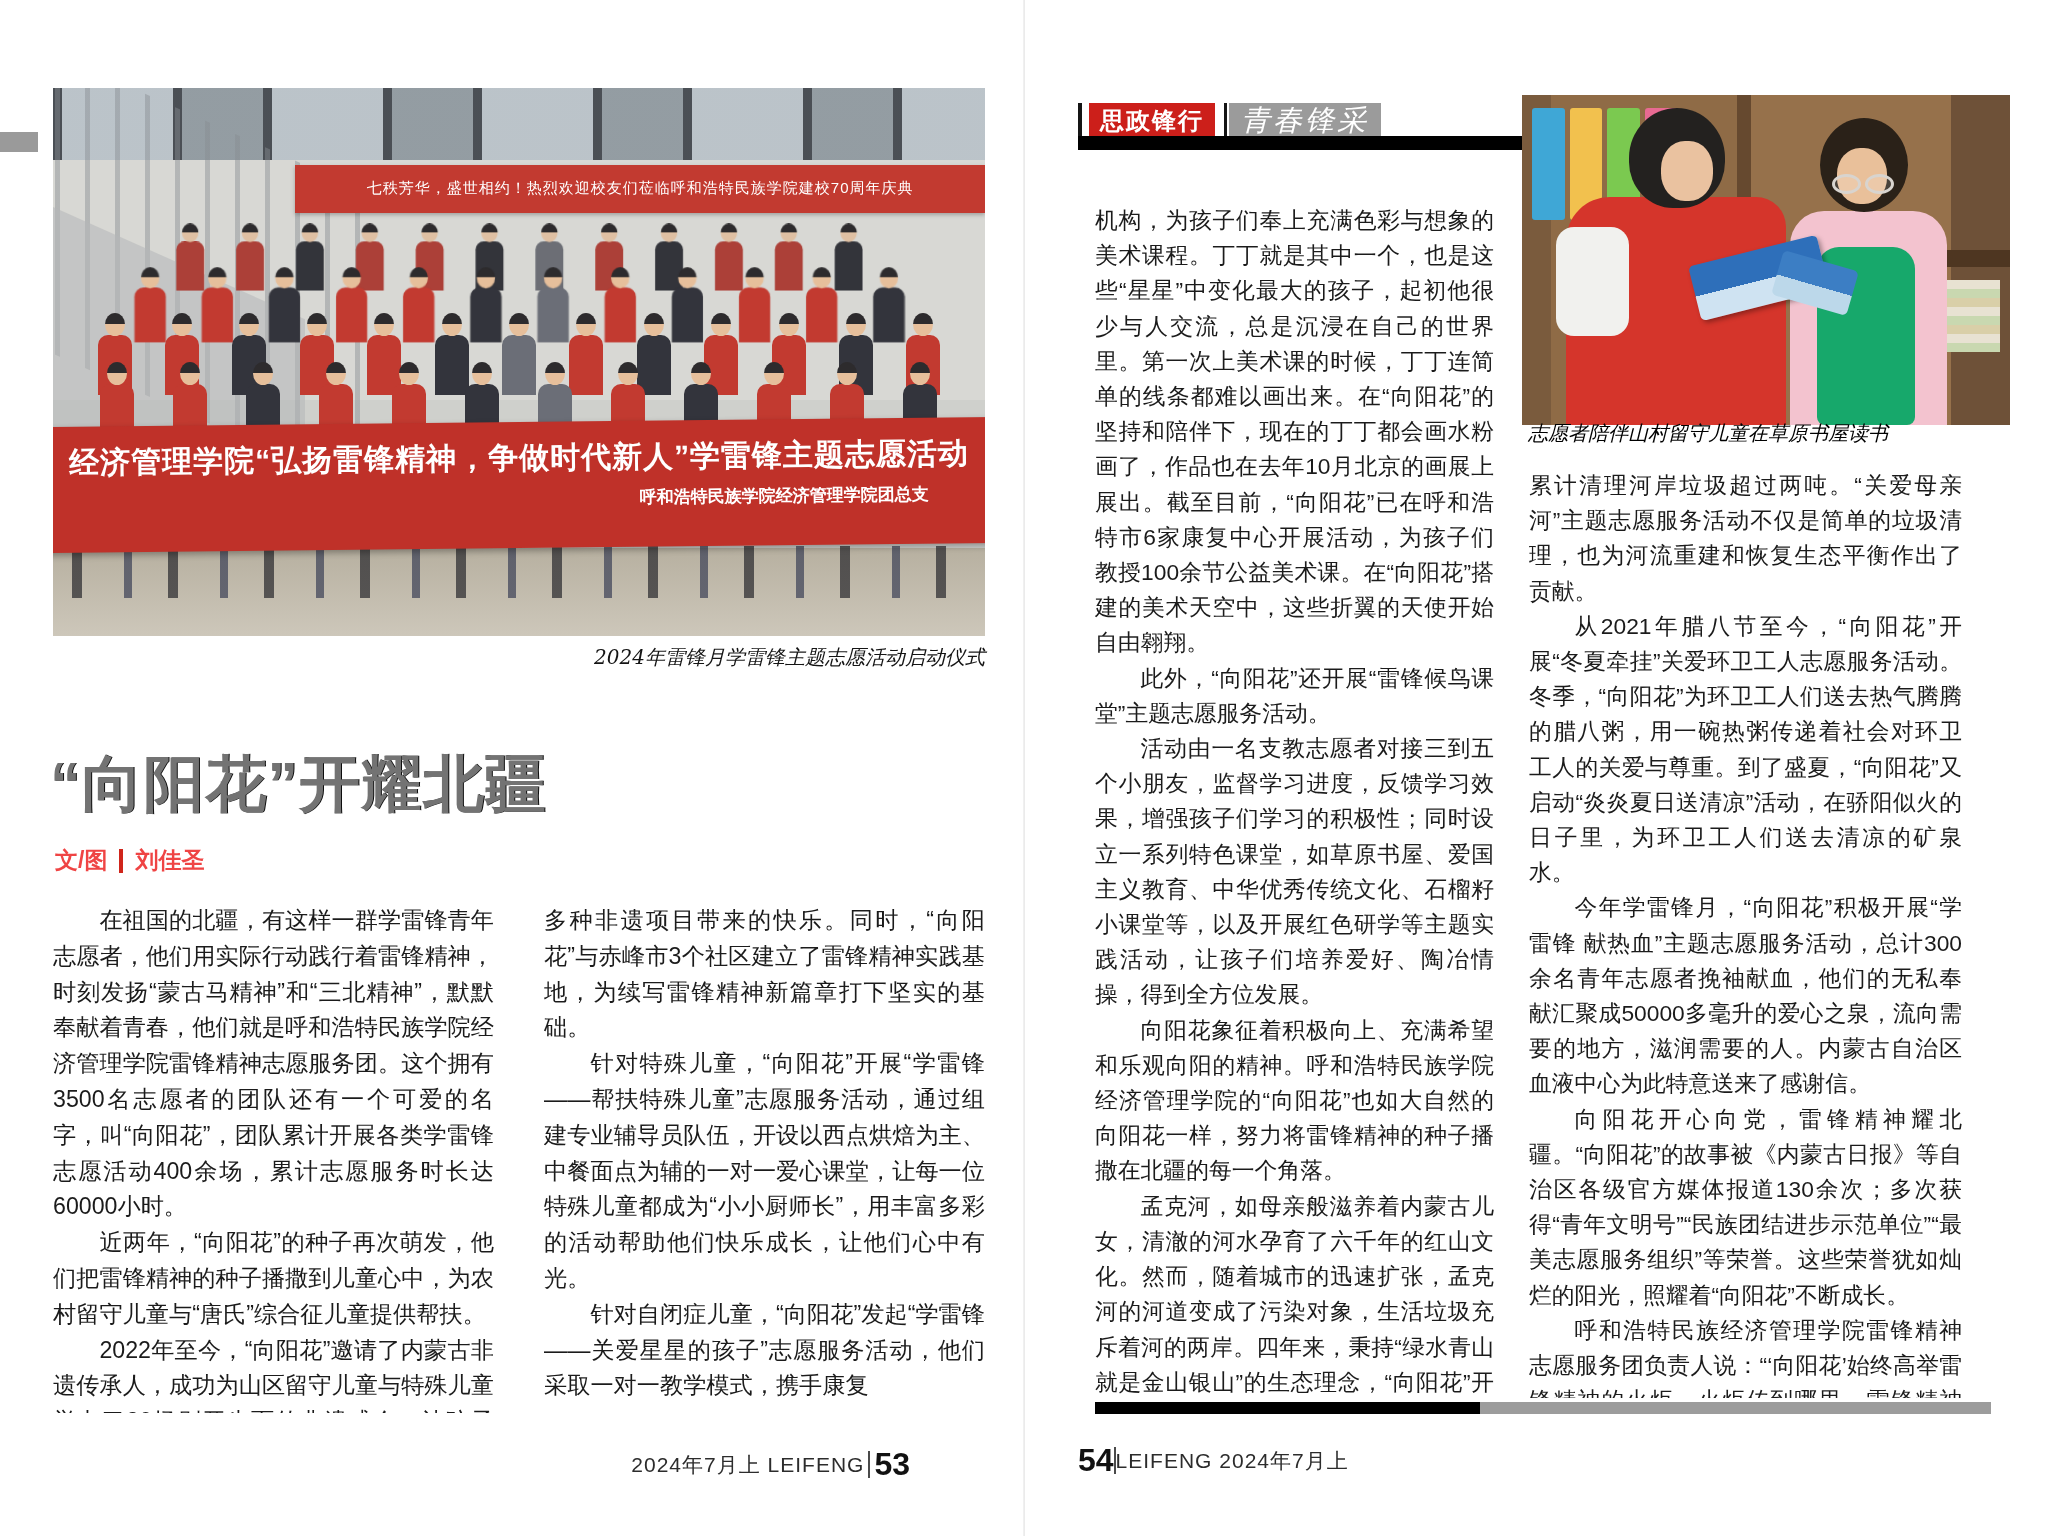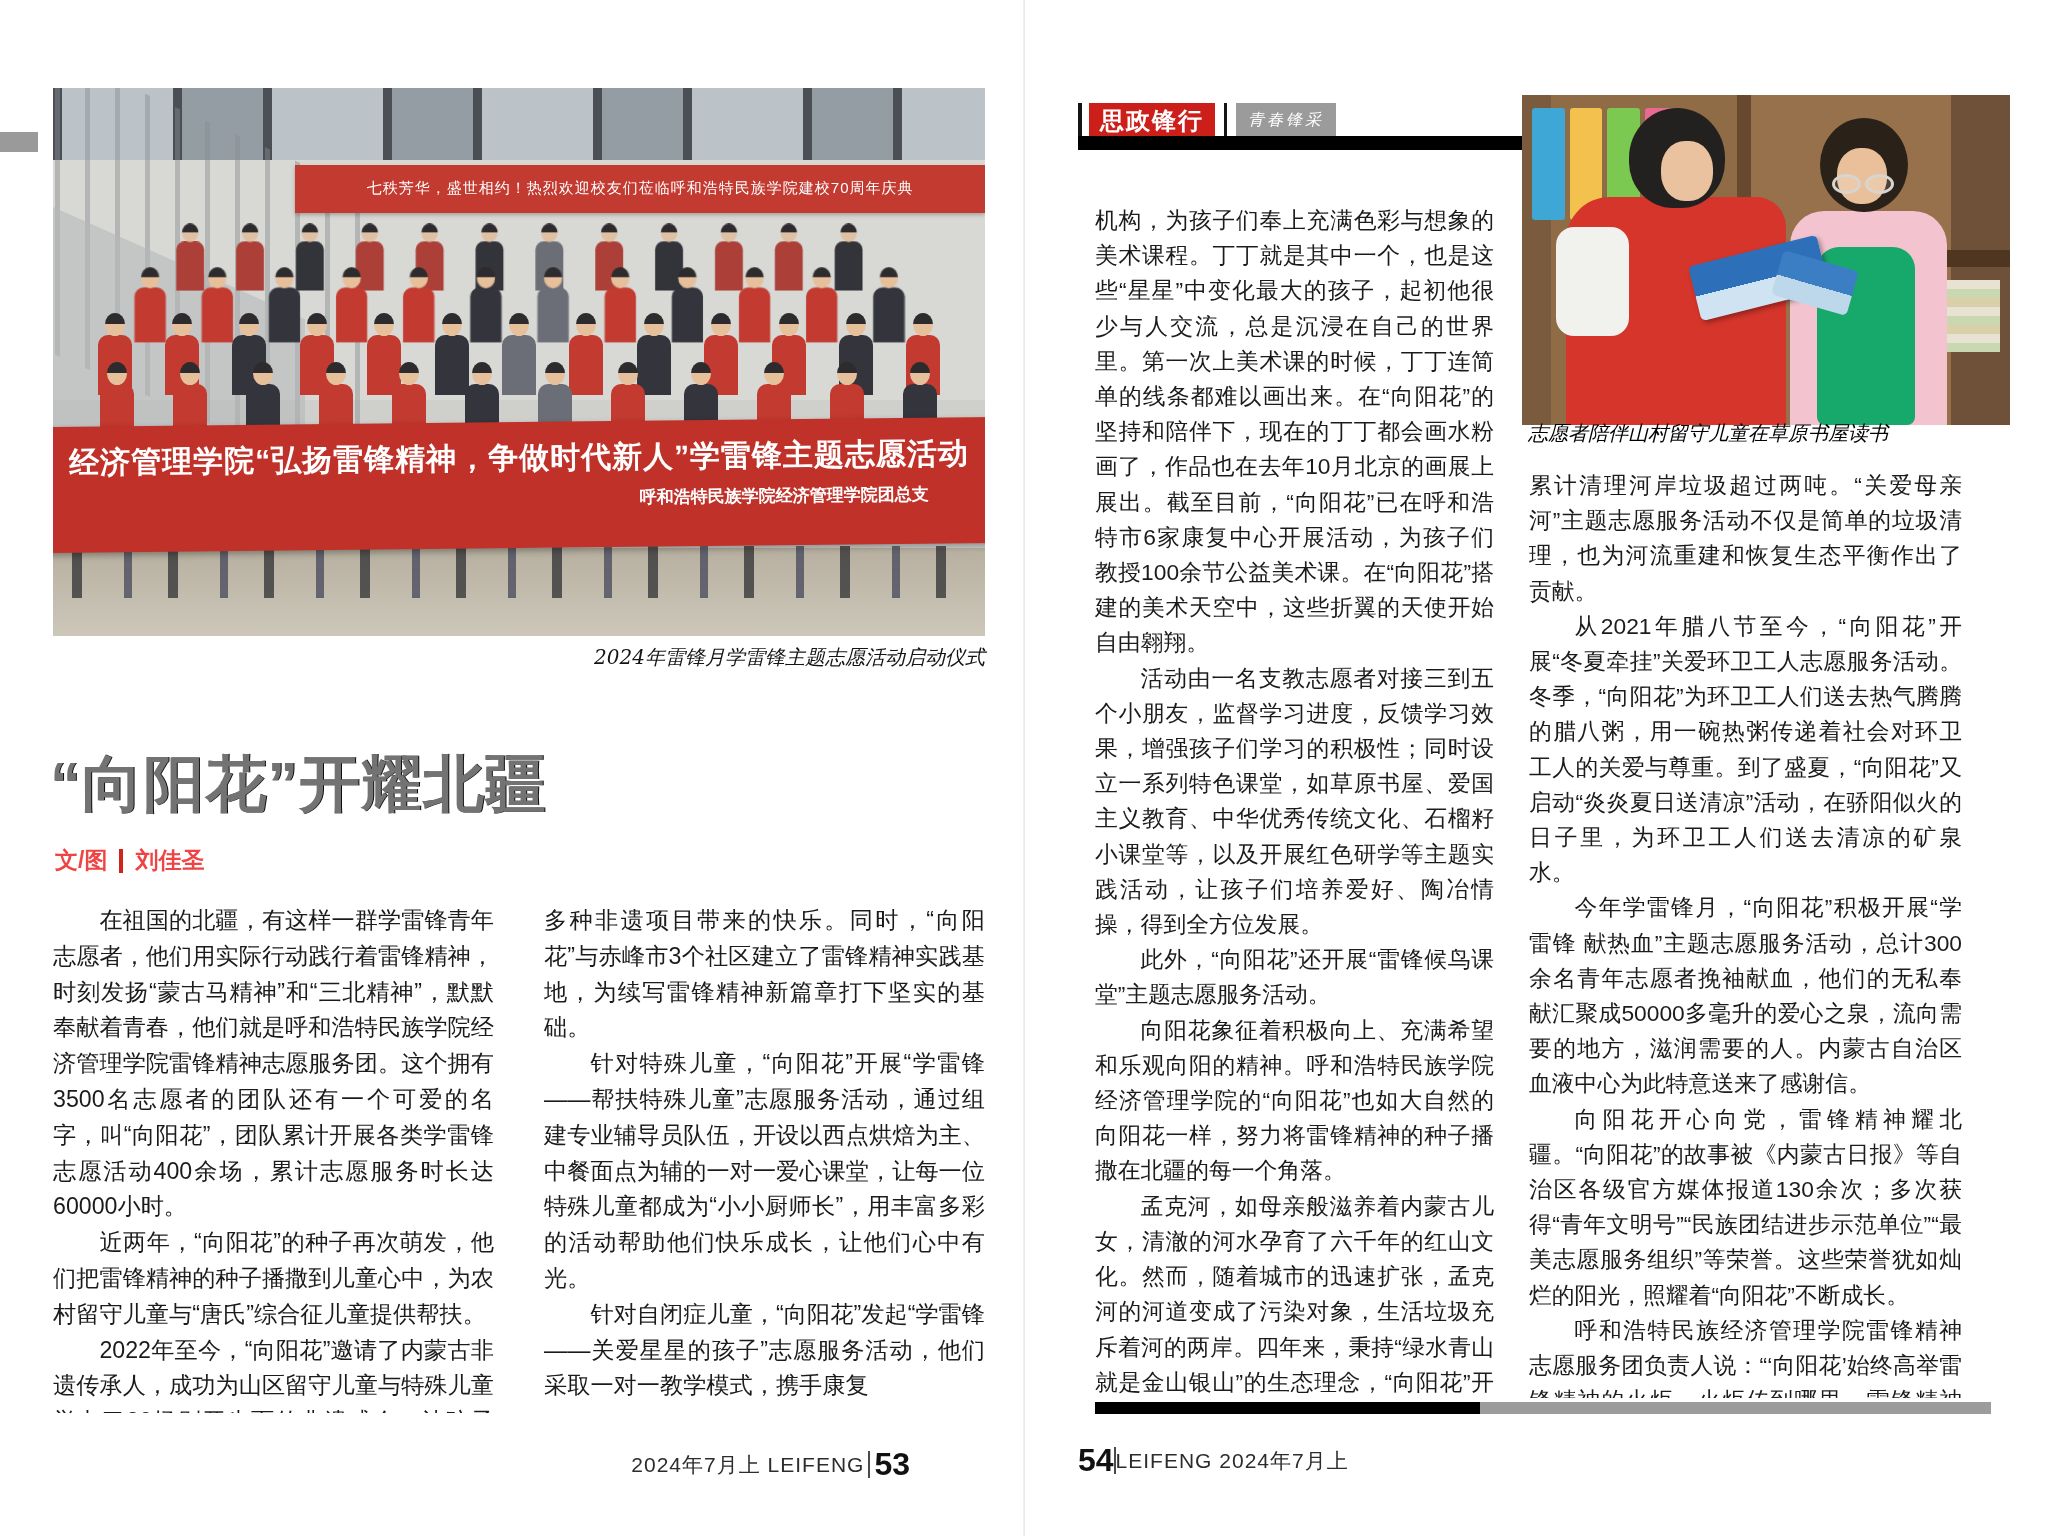--- a/index.html
+++ b/index.html
@@ -71,21 +71,21 @@
   .footer-issue { font-size:21px; color:#2c2c2c; letter-spacing:1px; }
   .v-divider { width:2px; height:27px; background:#4a4a4a; }
   .page-no { font-size:32px; font-weight:800; color:#111; }
 
   
   .badges { left:1078px; top:103px; height:35px; display:flex; align-items:stretch; }
   .vbar { width:4px; background:#151515; }
   .badge-red { margin-left:7px; background:#cc1f1a; color:#fff; font-weight:800;
     font-size:24px; letter-spacing:2px; padding:0 11px; display:flex; align-items:center; }
   .vbar2 { width:3px; background:#151515; margin-left:9px; }
-  .badge-gray { margin-left:9px; background:#9b9b9b; color:#fff; font-size:16px;
+  .badge-gray { margin-left:2px; background:#9b9b9b; color:#fff; font-size:29px;
     letter-spacing:3px; padding:16px 12px; display:flex; align-items:center;
     font-family:"DejaVu Serif", serif; font-style:italic; }
   .topbar-right { left:1078px; top:136px; width:447px; height:14px; background:#000; }
 
   .photo2 { left:1522px; top:95px; width:488px; height:330px; overflow:hidden;
     background:linear-gradient(90deg,#7a5b3d 0 6%, #8f6b46 6% 44%, #66492f 44% 47%,
       #96714b 47% 88%, #6e5138 88% 100%); }
   .ph2-shelf { left:55%; top:47%; width:45%; height:5%; background:#4e3621; }
   .ph2-books { left:2%; top:4%; width:30%; height:34%; display:flex; gap:5px; }
   .ph2-books i { flex:1; border-radius:3px; }
@@ -258,22 +258,22 @@
         <i></i>
       </div>
     <div class="abs book-open"></div>
     <div class="abs book-open2"></div>
   </div>
 
   <div class="abs caption2">志愿者陪伴山村留守儿童在草原书屋读书</div>
 
   <div class="abs bodycol rcol1">
     <p>机构，为孩子们奉上充满色彩与想象的美术课程。丁丁就是其中一个，也是这些“星星”中变化最大的孩子，起初他很少与人交流，总是沉浸在自己的世界里。第一次上美术课的时候，丁丁连简单的线条都难以画出来。在“向阳花”的坚持和陪伴下，现在的丁丁都会画水粉画了，作品也在去年10月北京的画展上展出。截至目前，“向阳花”已在呼和浩特市6家康复中心开展活动，为孩子们教授100余节公益美术课。在“向阳花”搭建的美术天空中，这些折翼的天使开始自由翱翔。</p>
+    <p class="indent">此外，“向阳花”还开展“雷锋候鸟课堂”主题志愿服务活动。</p>
     <p class="indent">活动由一名支教志愿者对接三到五个小朋友，监督学习进度，反馈学习效果，增强孩子们学习的积极性；同时设立一系列特色课堂，如草原书屋、爱国主义教育、中华优秀传统文化、石榴籽小课堂等，以及开展红色研学等主题实践活动，让孩子们培养爱好、陶冶情操，得到全方位发展。</p>
-    <p class="indent">此外，“向阳花”还开展“雷锋候鸟课堂”主题志愿服务活动。</p>
     <p class="indent">向阳花象征着积极向上、充满希望和乐观向阳的精神。呼和浩特民族学院经济管理学院的“向阳花”也如大自然的向阳花一样，努力将雷锋精神的种子播撒在北疆的每一个角落。</p>
     <p class="indent">孟克河，如母亲般滋养着内蒙古儿女，清澈的河水孕育了六千年的红山文化。然而，随着城市的迅速扩张，孟克河的河道变成了污染对象，生活垃圾充斥着河的两岸。四年来，秉持“绿水青山就是金山银山”的生态理念，“向阳花”开展了“关爱母亲河”主题志愿服务活动，</p>
   </div>
 
   <div class="abs bodycol rcol2">
     <p>累计清理河岸垃圾超过两吨。“关爱母亲河”主题志愿服务活动不仅是简单的垃圾清理，也为河流重建和恢复生态平衡作出了贡献。</p>
     <p class="indent">从2021年腊八节至今，“向阳花”开展“冬夏牵挂”关爱环卫工人志愿服务活动。冬季，“向阳花”为环卫工人们送去热气腾腾的腊八粥，用一碗热粥传递着社会对环卫工人的关爱与尊重。到了盛夏，“向阳花”又启动“炎炎夏日送清凉”活动，在骄阳似火的日子里，为环卫工人们送去清凉的矿泉水。</p>
     <p class="indent">今年学雷锋月，“向阳花”积极开展“学雷锋 献热血”主题志愿服务活动，总计300余名青年志愿者挽袖献血，他们的无私奉献汇聚成50000多毫升的爱心之泉，流向需要的地方，滋润需要的人。内蒙古自治区血液中心为此特意送来了感谢信。</p>
     <p class="indent">向阳花开心向党，雷锋精神耀北疆。“向阳花”的故事被《内蒙古日报》等自治区各级官方媒体报道130余次；多次获得“青年文明号”“民族团结进步示范单位”“最美志愿服务组织”等荣誉。这些荣誉犹如灿烂的阳光，照耀着“向阳花”不断成长。</p>
     <p class="indent"><span>呼和浩特民族经济管理学院雷锋精神志愿服务团负责人说：“‘向阳花’始终高举雷锋精神的火炬，火炬传到哪里，雷锋精神的光芒就照到哪里；‘向阳花’始终播撒雷锋精神的种子，种子撒在哪里，雷锋精神的花朵就开在哪里。期待北疆大地处处盛开‘向阳花’。”</span></p>

